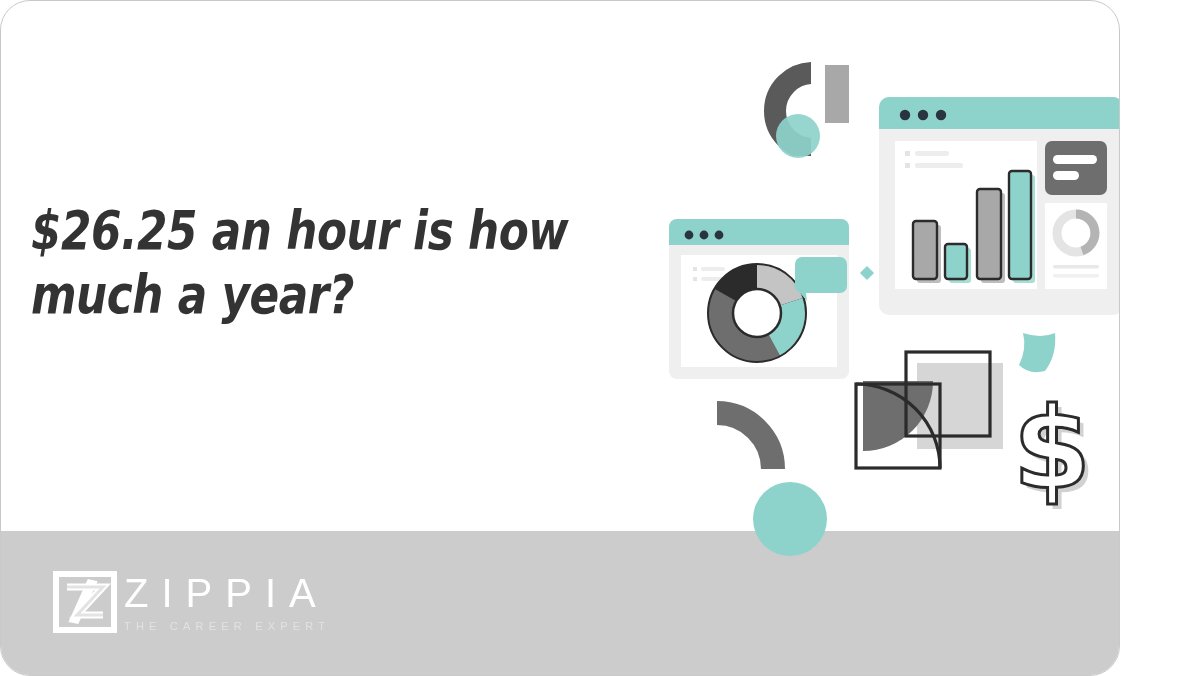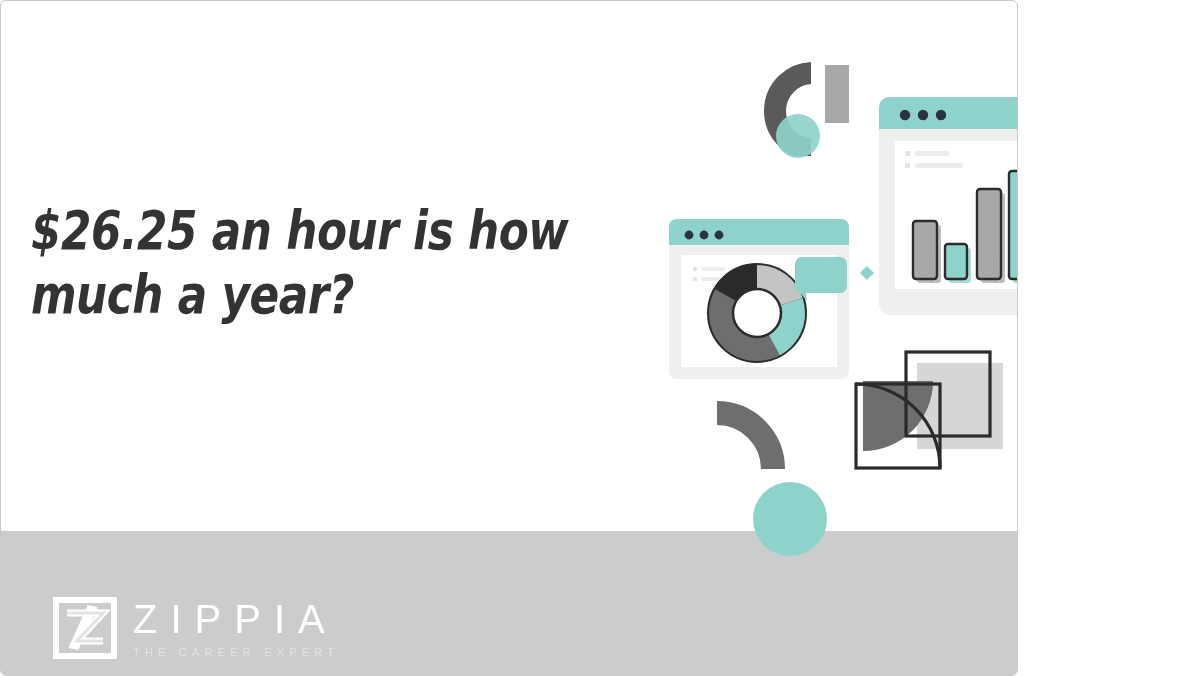--- a/index.html
+++ b/index.html
@@ -3,26 +3,26 @@
 <meta charset="utf-8">
 <style>
   html, body {
     margin: 0;
     padding: 0;
     background: #ffffff;
     font-family: "Liberation Sans", sans-serif;
   }
   #card {
     position: relative;
-    width: 1018px;
+    width: 1120px;
     height: 676px;
     box-sizing: border-box;
     background: #ffffff;
     border: 1px solid #c9c9c9;
-    border-radius: 6px;
+    border-radius: 30px;
     overflow: hidden;
     padding-left: 12px;
   }
   
   #headline {
     position: absolute;
     left: 30px;
     top: 198px;
     width: 600px;
     font-size: 54px;
@@ -43,24 +43,24 @@
     left: 0;
     right: 0;
     top: 530px;
     bottom: 0;
     background: #cccccc;
     z-index: 40;
   }
   #logo {
     position: absolute;
     left: 52px;
-    top: 596px;
+    top: 570px;
     display: flex;
     align-items: center;
-    gap: 16px;
+    gap: 7px;
     z-index: 45;
   }
   #logo-mark { width: 64px; height: 62px; display: block; }
   #logo-word { display: flex; flex-direction: column; }
   #logo-name {
     font-size: 40px;
     letter-spacing: 13px;
     color: #ffffff;
     line-height: 1;
     font-weight: 400;

